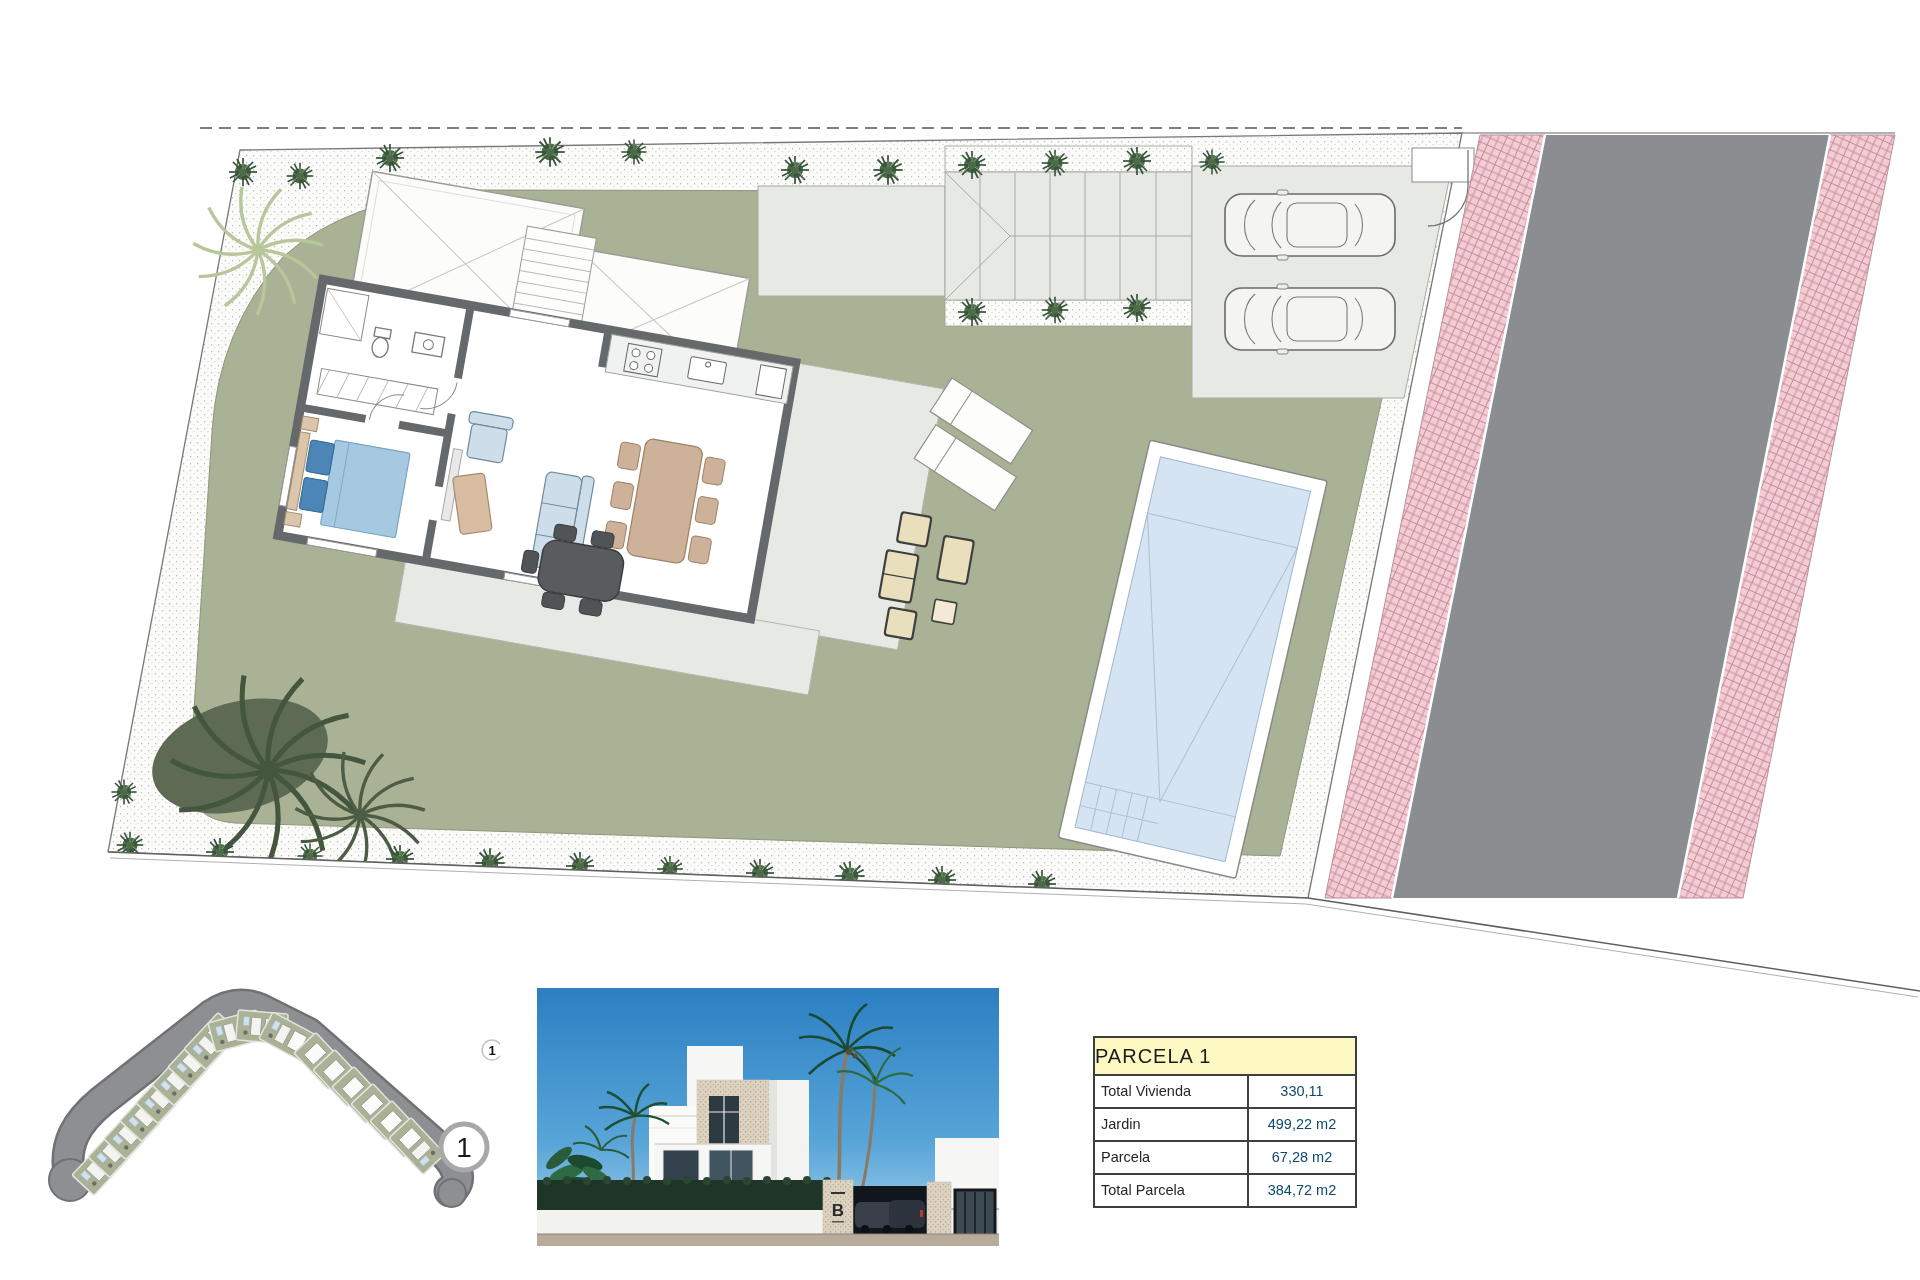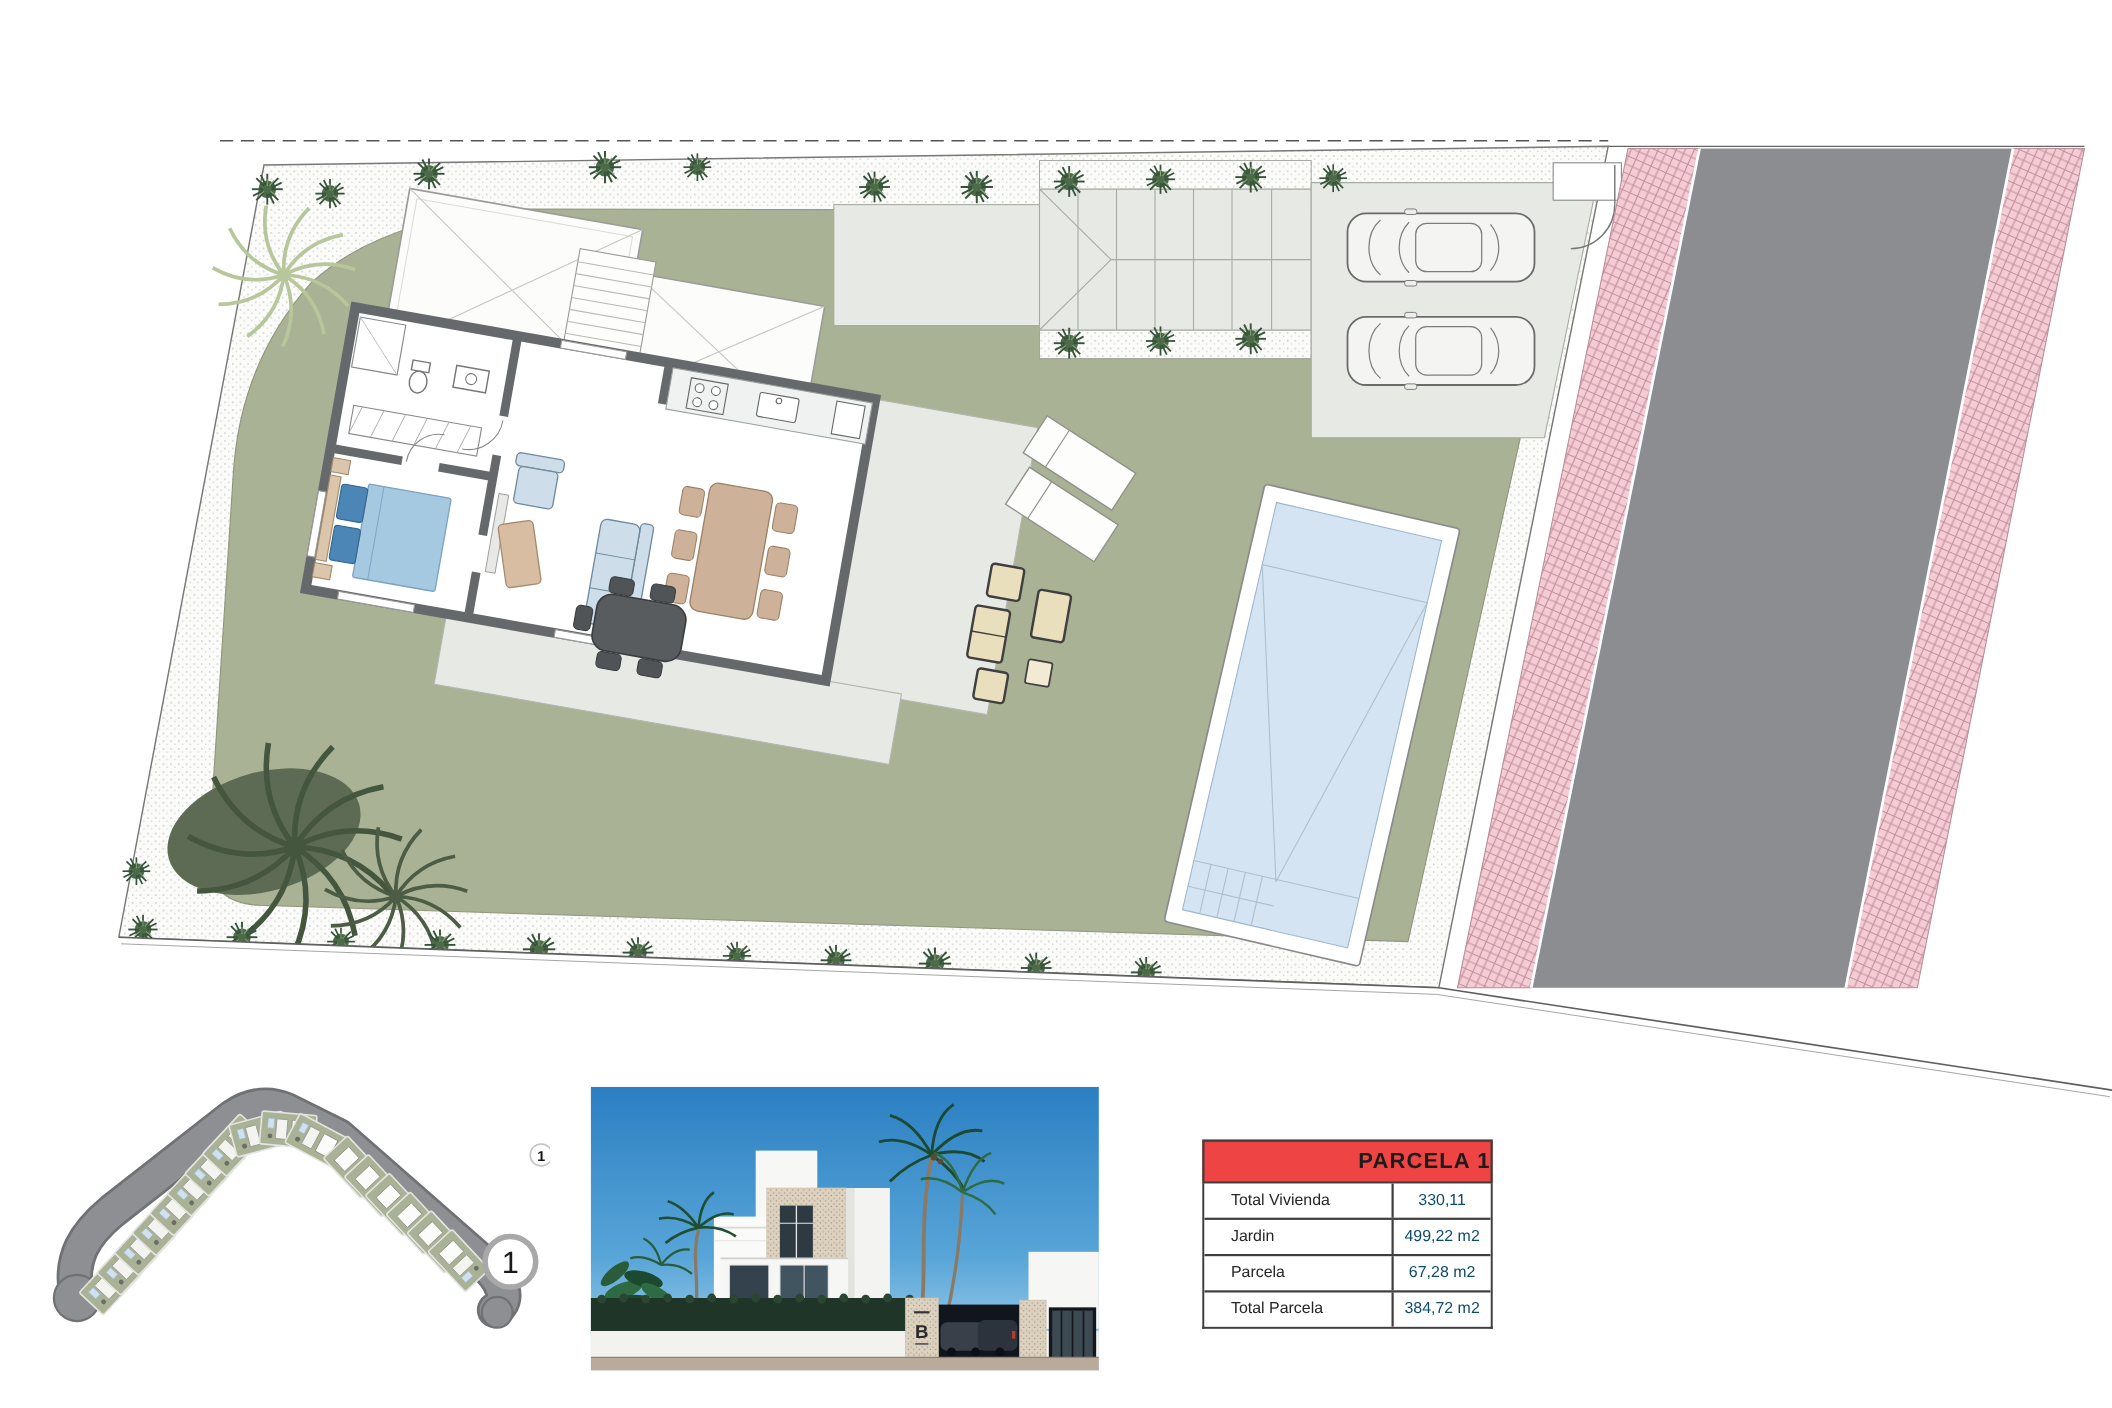--- a/index.html
+++ b/index.html
@@ -1,26 +1,26 @@
 <!DOCTYPE html>
 <html><head>
 <meta charset="utf-8">
 <style>
   html,body{margin:0;padding:0;background:#ffffff;}
   #canvas{position:relative;width:1920px;height:1280px;background:#fff;overflow:hidden;
           font-family:"Liberation Sans", sans-serif;}
   .abs{position:absolute;}
   
   #parcel-table{left:1093px;top:1036px;width:264px;color:#1e1e1e;}
-  #parcel-table .hdr{height:36px;line-height:36px;text-align:right;font-size:20px;
-      letter-spacing:1px;font-weight:700;background:#ef4444;border:2.5px solid #3e3e3e;color:#1c1c1c;}
+  #parcel-table .hdr{height:36px;line-height:36px;text-align:left;font-size:20px;
+      letter-spacing:1px;font-weight:400;background:#fef9c3;border:2.5px solid #3e3e3e;color:#1c1c1c;}
   #parcel-table .body{border:2.5px solid #3e3e3e;border-top:none;}
   #parcel-table .row{display:flex;height:31px;line-height:31px;background:#fff;border-top:2.5px solid #3e3e3e;}
   #parcel-table .row:first-child{border-top:none;}
-  #parcel-table .lbl{flex:0 0 146px;padding-left:24px;font-size:14.5px;color:#262626;}
+  #parcel-table .lbl{flex:0 0 146px;padding-left:6px;font-size:14.5px;color:#262626;}
   #parcel-table .val{flex:1;text-align:center;border-left:2.5px solid #3e3e3e;font-size:14.5px;color:#0c4a6e;}
   svg text{font-family:"Liberation Sans", sans-serif;}
 </style>
 </head>
 <body>
 
 <div id="canvas">
 
 <svg class="abs" style="left:0;top:0" width="1920" height="1010" viewBox="0 0 1920 1010">
   <defs>

